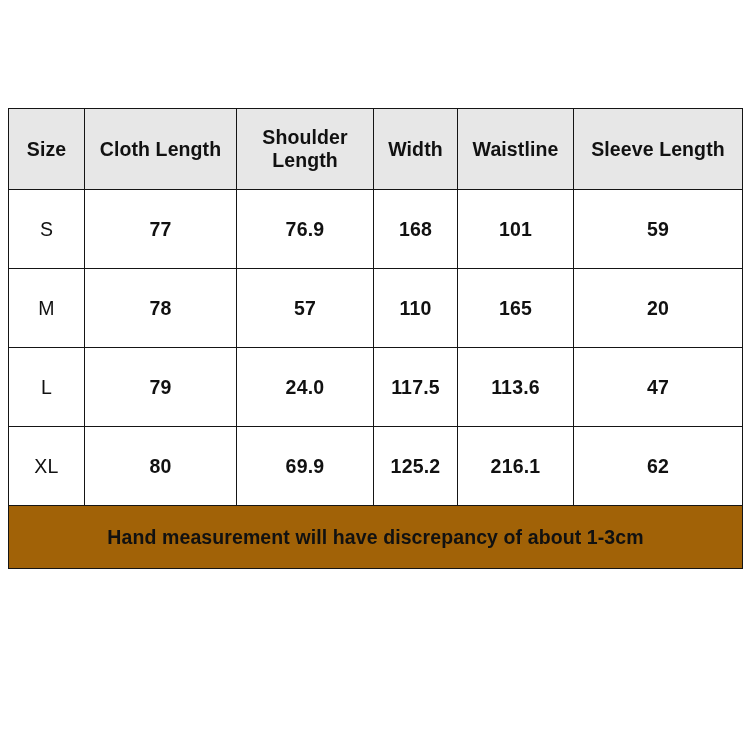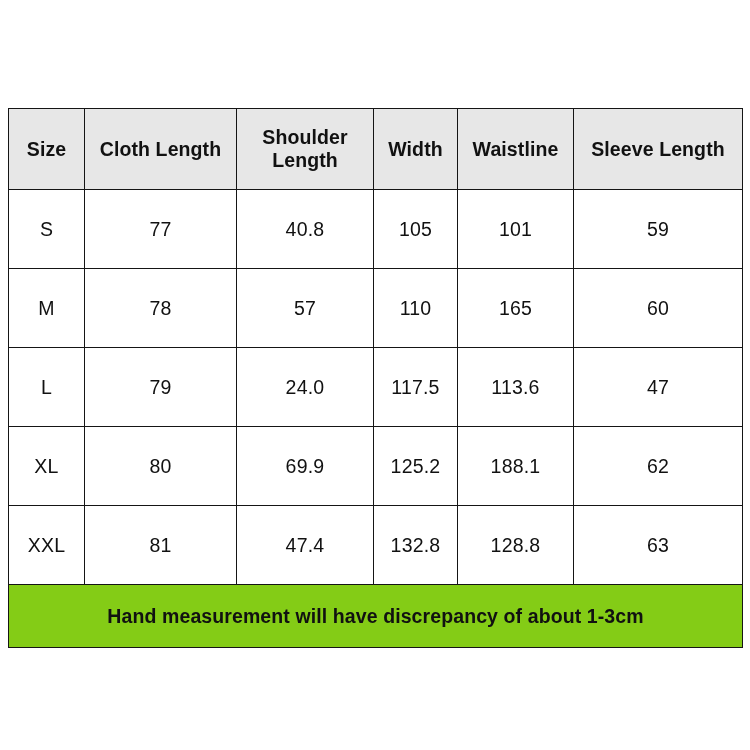--- a/index.html
+++ b/index.html
@@ -44,28 +44,28 @@
     font-weight: bold;
     font-size: 19.5px;
     height: 80px;
     line-height: 1.18;
     letter-spacing: 0.1px;
   }
   tbody td {
     background: #ffffff;
     font-size: 19.5px;
     height: 78px;
-    font-weight: normal;
+    font-weight: bold;
     letter-spacing: 0.2px;
   }
   tbody td.size-cell {
     font-weight: normal;
   }
   tfoot td {
-    background: #84cc16;
+    background: #a16207;
     font-weight: bold;
     font-size: 19.5px;
     height: 62px;
     letter-spacing: 0.1px;
   }
   
   col.c0 { width: 76px; }
   col.c1 { width: 152px; }
   col.c2 { width: 137px; }
   col.c3 { width: 84px; }
@@ -93,56 +93,48 @@
           <th>Shoulder Length</th>
           <th>Width</th>
           <th>Waistline</th>
           <th>Sleeve Length</th>
         </tr>
       </thead>
       <tbody>
         <tr>
           <td class="size-cell">S</td>
           <td>77</td>
-          <td>40.8</td>
-          <td>105</td>
+          <td>76.9</td>
+          <td>168</td>
           <td>101</td>
           <td>59</td>
         </tr>
         <tr>
           <td class="size-cell">M</td>
           <td>78</td>
           <td>57</td>
           <td>110</td>
           <td>165</td>
-          <td>60</td>
+          <td>20</td>
         </tr>
         <tr>
           <td class="size-cell">L</td>
           <td>79</td>
           <td>24.0</td>
           <td>117.5</td>
           <td>113.6</td>
           <td>47</td>
         </tr>
         <tr>
           <td class="size-cell">XL</td>
           <td>80</td>
           <td>69.9</td>
           <td>125.2</td>
-          <td>188.1</td>
+          <td>216.1</td>
           <td>62</td>
-        </tr>
-        <tr>
-          <td class="size-cell">XXL</td>
-          <td>81</td>
-          <td>47.4</td>
-          <td>132.8</td>
-          <td>128.8</td>
-          <td>63</td>
         </tr>
       </tbody>
       <tfoot>
         <tr>
           <td colspan="6">Hand measurement will have discrepancy of about 1-3cm</td>
         </tr>
       </tfoot>
     </table>
   </div>
 </div>

